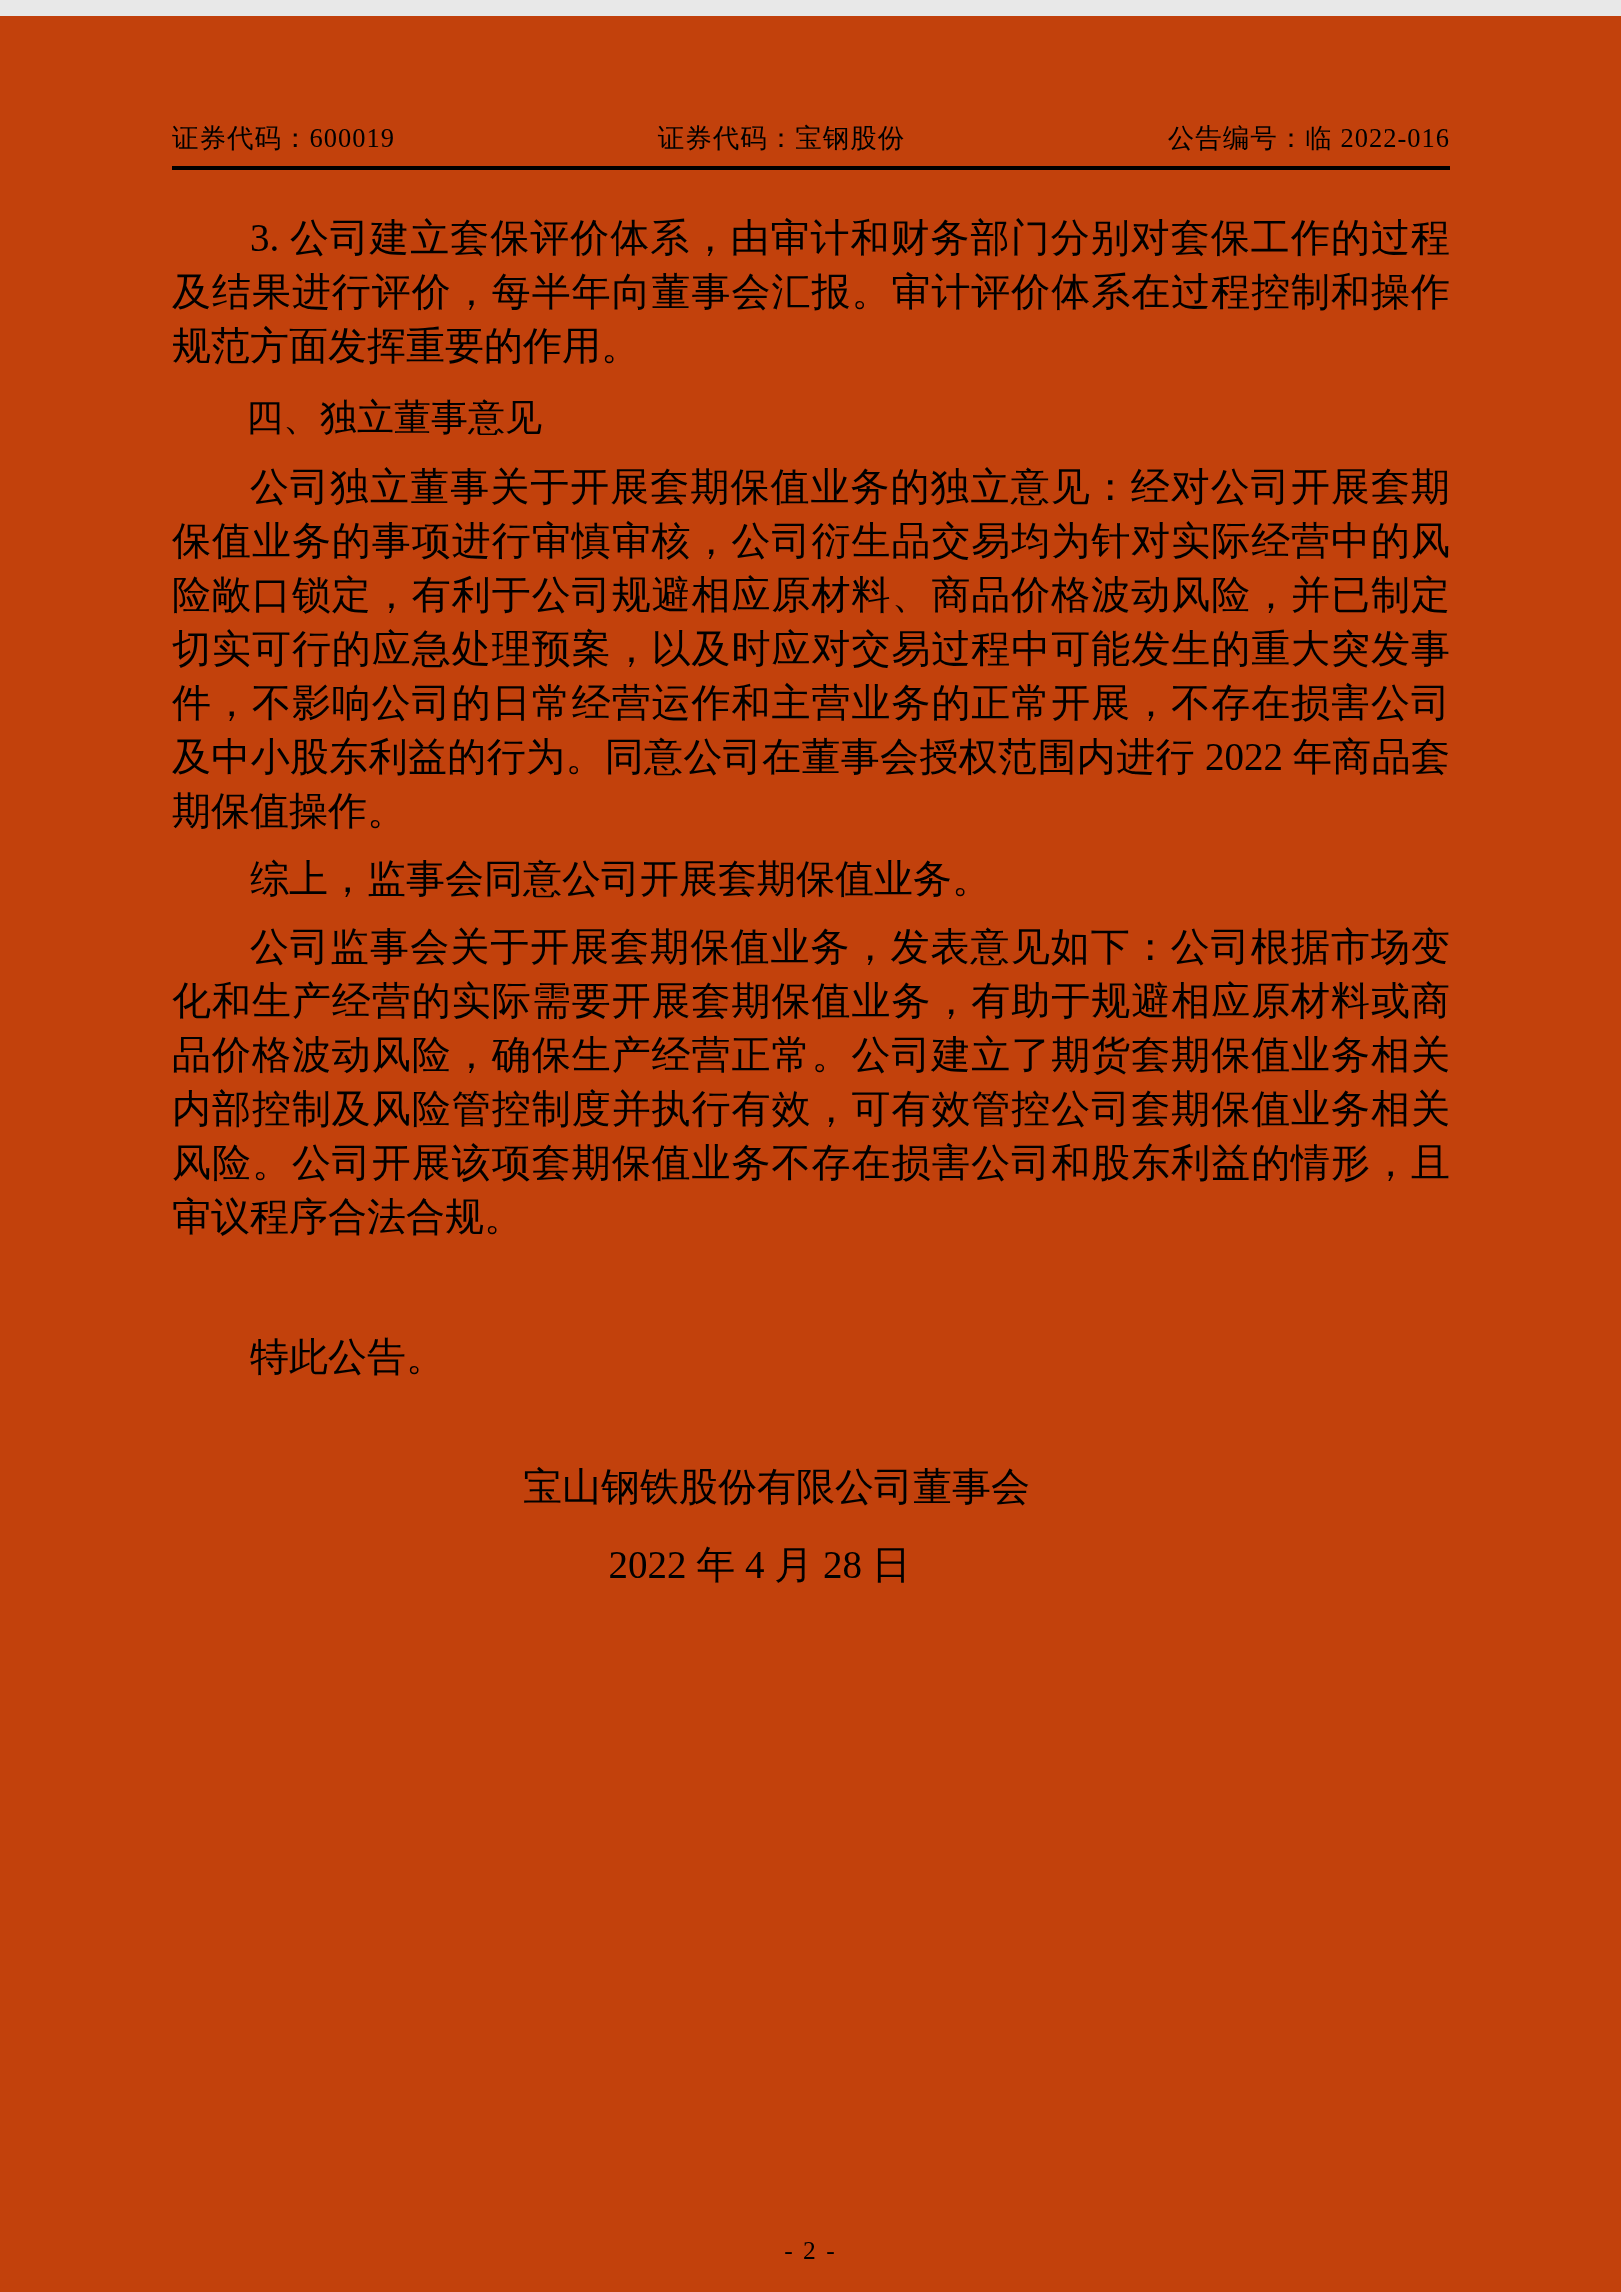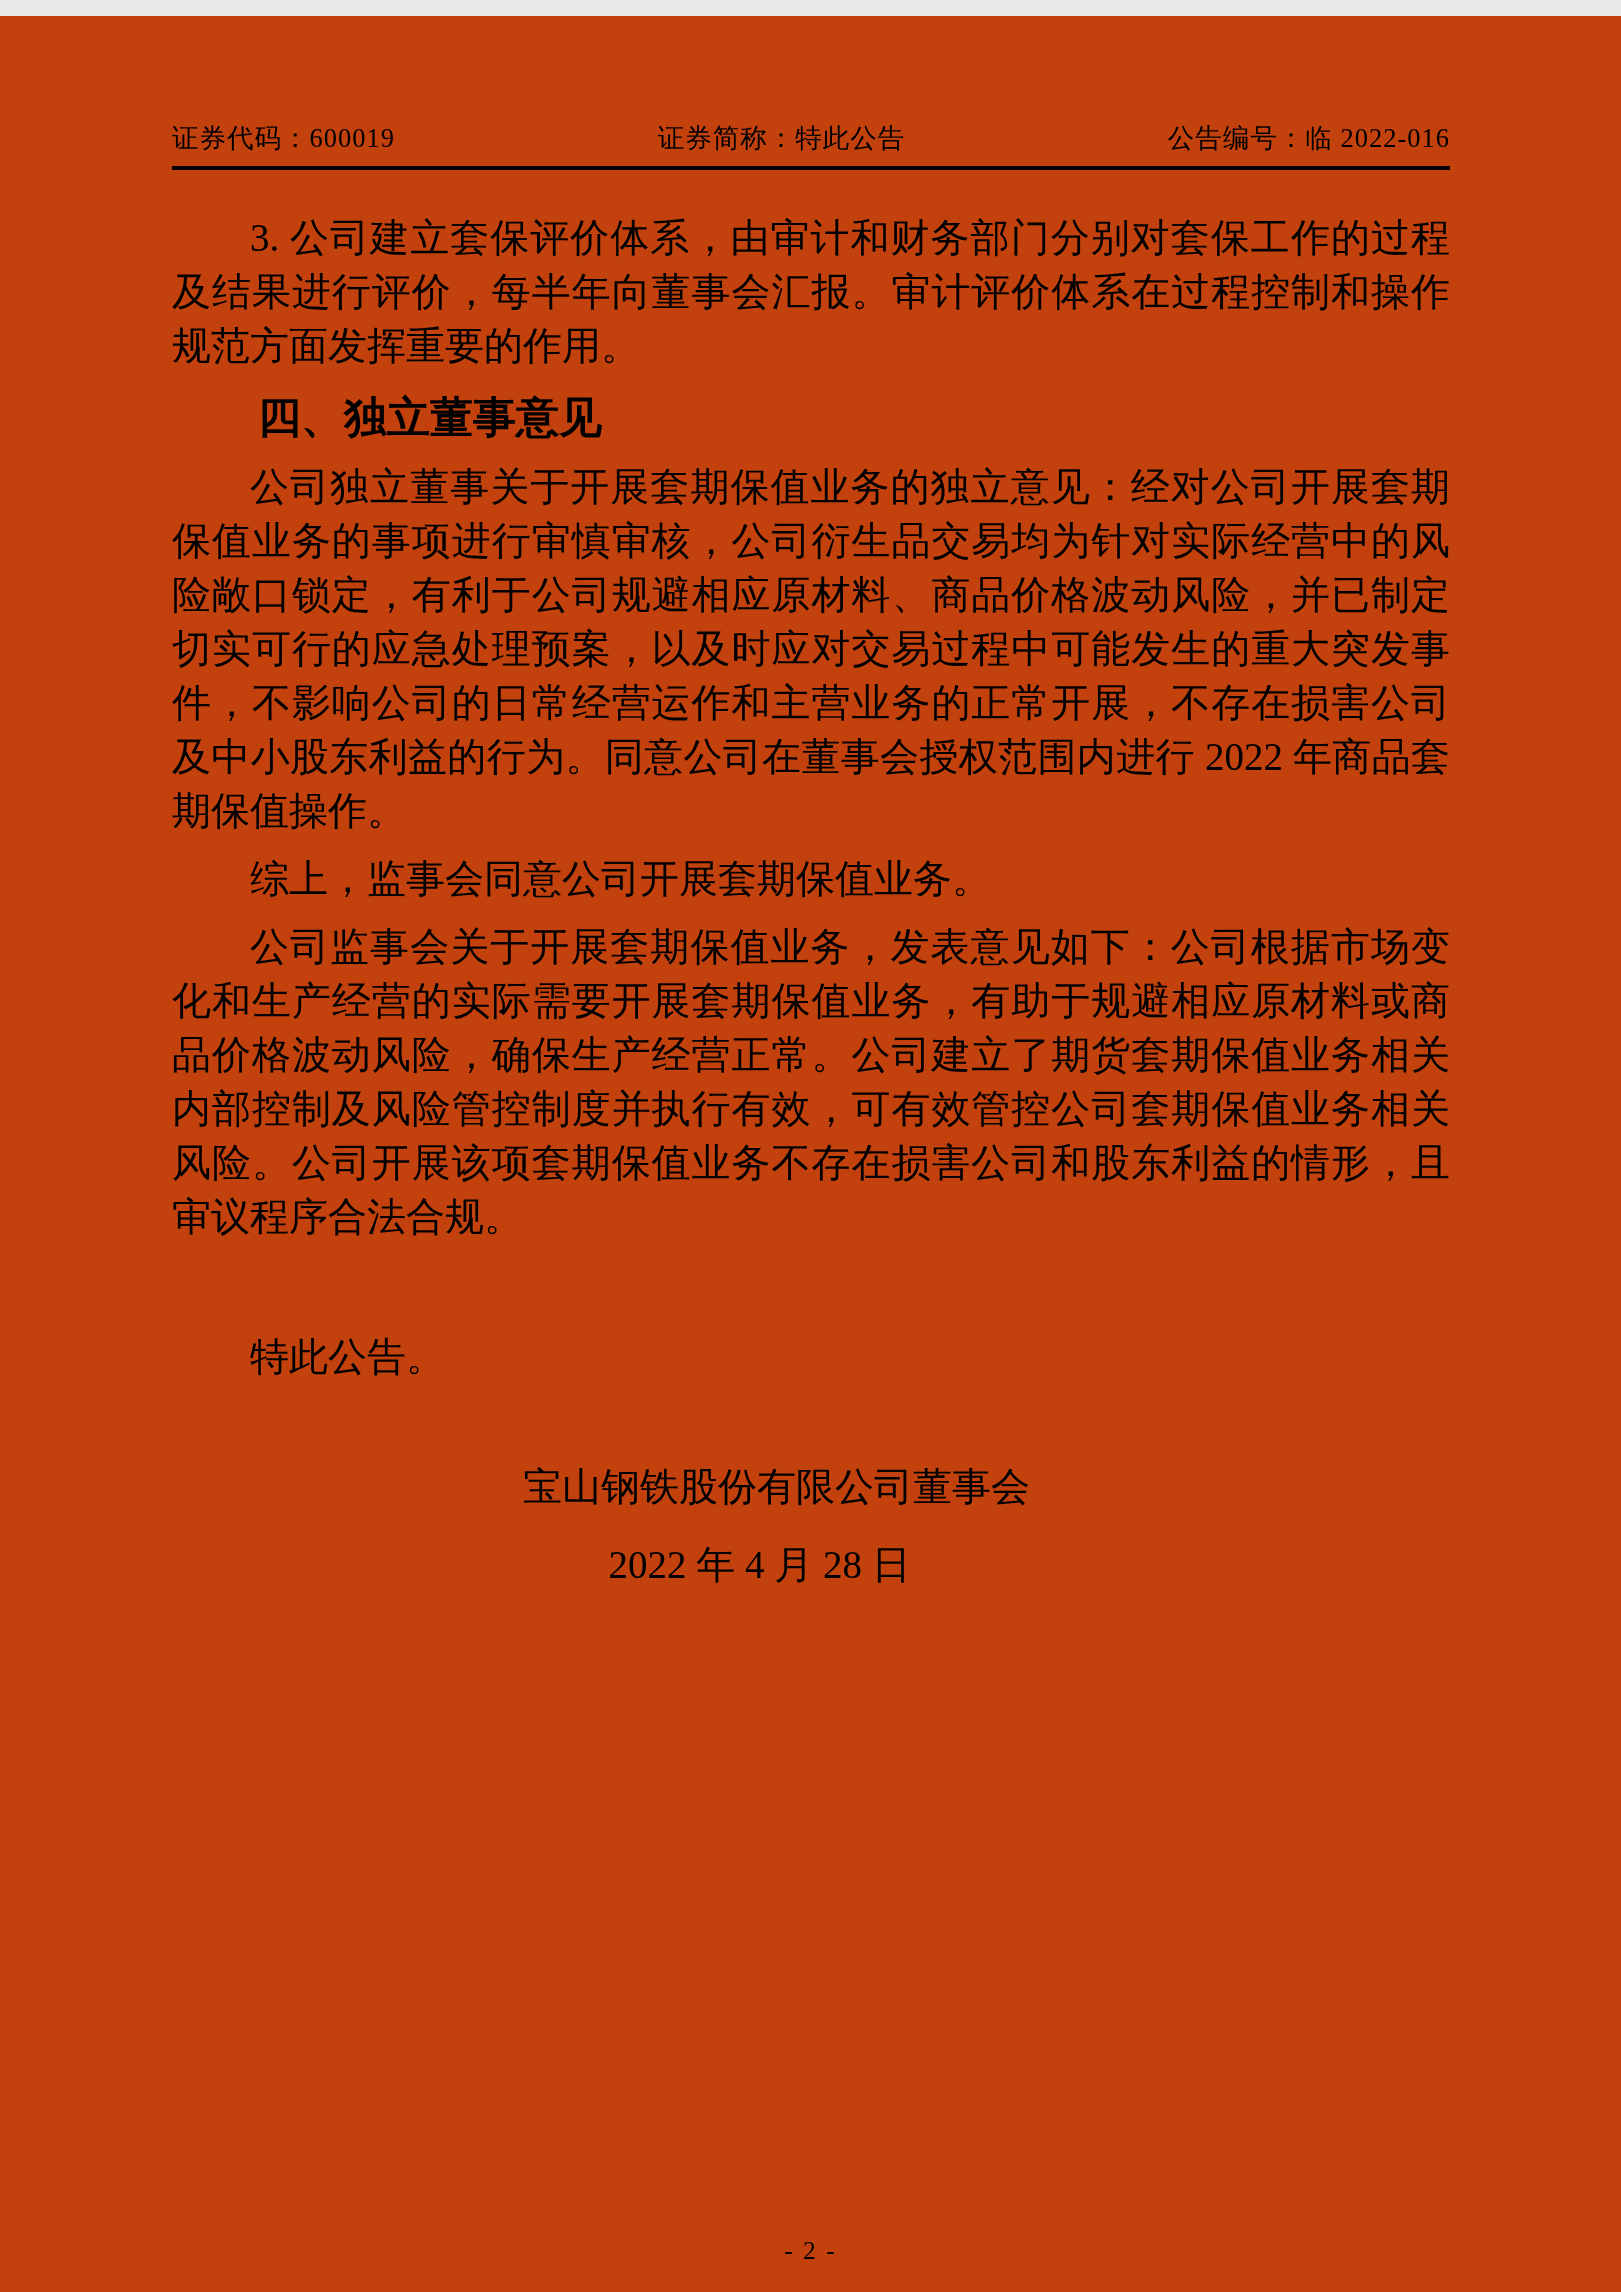--- a/index.html
+++ b/index.html
@@ -41,22 +41,22 @@
     font-size: 39px;
     line-height: 54px;
     text-align: justify;
     padding-top: 37px;
   }
   .para {
     margin: 0 0 13.7px 0;
     text-indent: 2em;
   }
   .heading {
-    font-size: 43px;
-    font-weight: bold;
+    font-size: 37px;
+    font-weight: normal;
     margin: 17.6px 0 15.7px 0;
     text-indent: 2em;
     line-height: 54px;
   }
   .para-conclusion {
     margin-top: 0;
   }
   .para-announce {
     margin-top: 86px;
   }
@@ -83,21 +83,21 @@
     letter-spacing: 2px;
   }
 </style>
 </head>
 <body>
 
 <div class="page">
 
   <header class="doc-header">
     <span>证券代码：600019</span>
-    <span>证券简称：特此公告</span>
+    <span>证券代码：宝钢股份</span>
     <span>公告编号：临 2022-016</span>
   </header>
 
   <main class="doc-body">
 
     <p class="para">3. 公司建立套保评价体系，由审计和财务部门分别对套保工作的过程及结果进行评价，每半年向董事会汇报。审计评价体系在过程控制和操作规范方面发挥重要的作用。</p>
 
     <h2 class="heading">四、独立董事意见</h2>
 
     <p class="para">公司独立董事关于开展套期保值业务的独立意见：经对公司开展套期保值业务的事项进行审慎审核，公司衍生品交易均为针对实际经营中的风险敞口锁定，有利于公司规避相应原材料、商品价格波动风险，并已制定切实可行的应急处理预案，以及时应对交易过程中可能发生的重大突发事件，不影响公司的日常经营运作和主营业务的正常开展，不存在损害公司及中小股东利益的行为。同意公司在董事会授权范围内进行 2022 年商品套期保值操作。</p>

